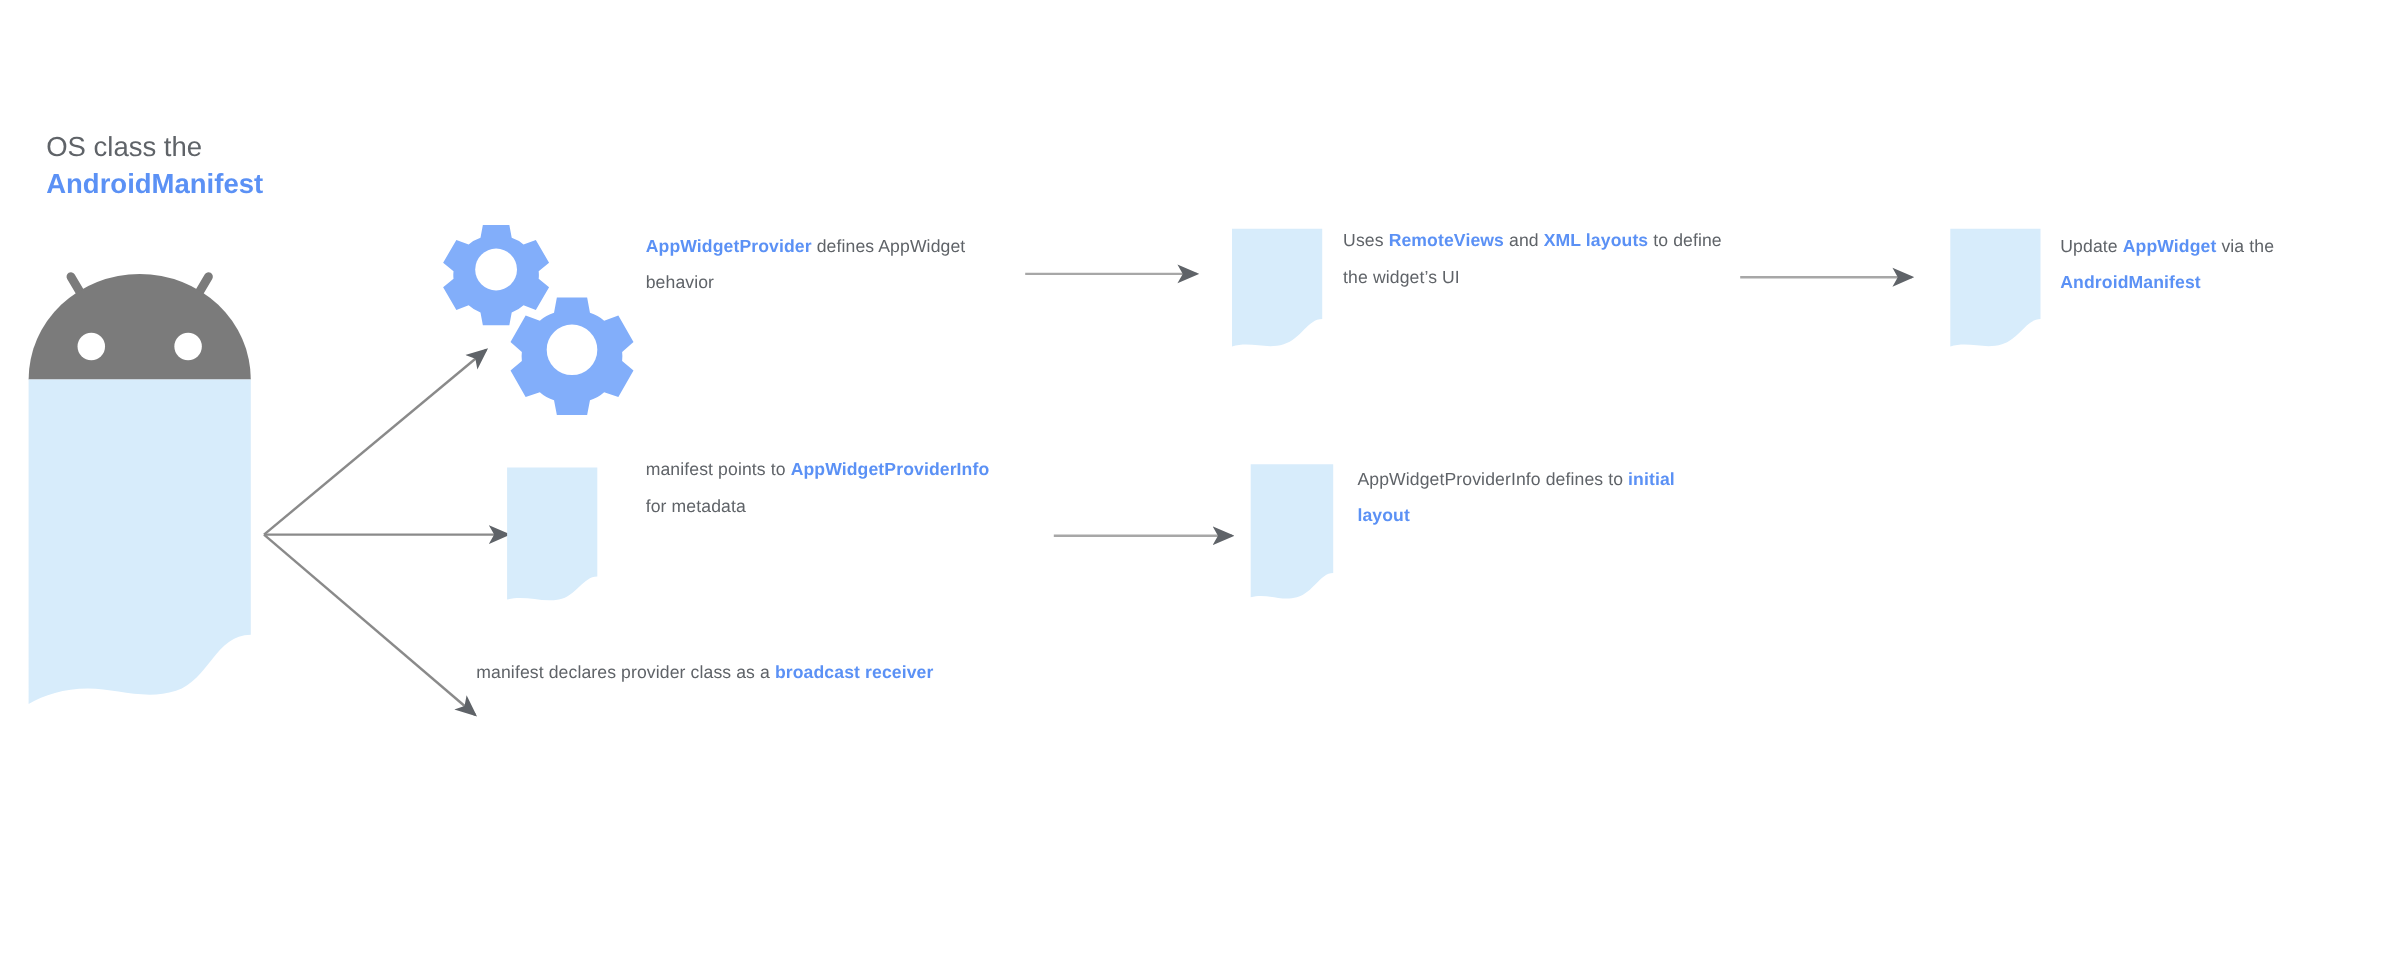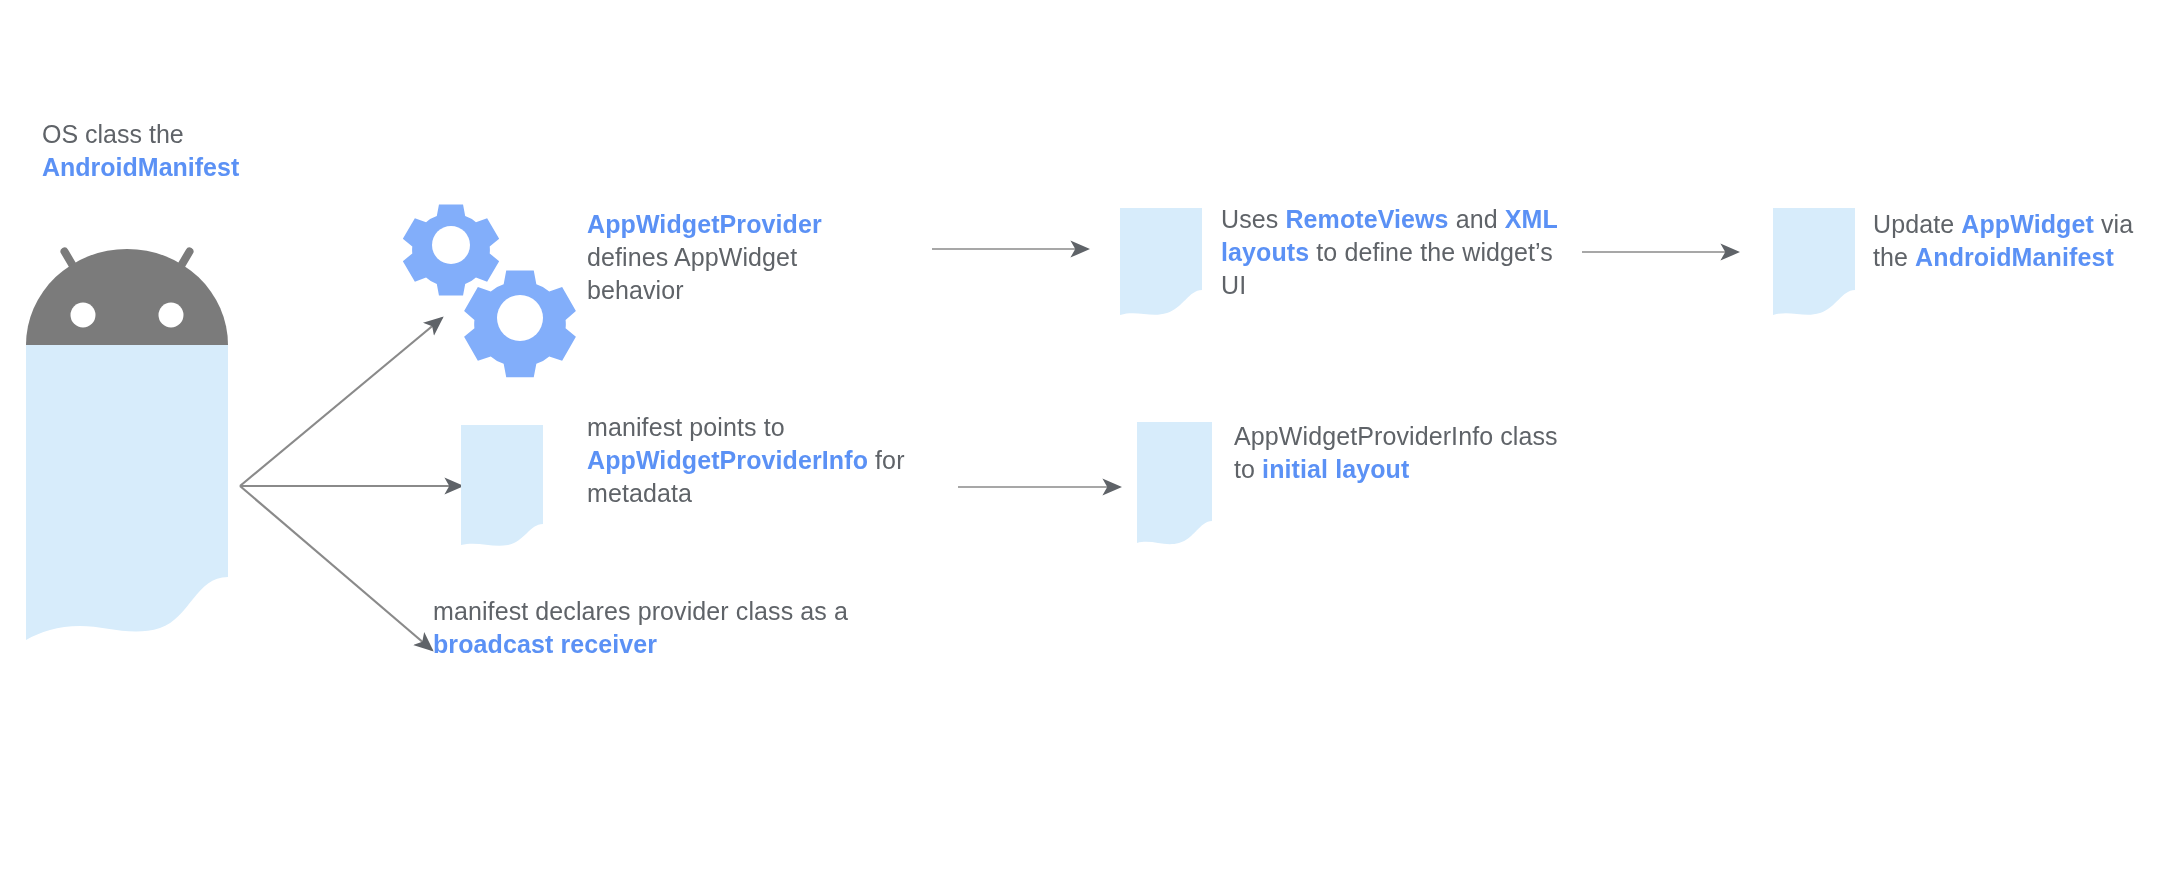--- a/index.html
+++ b/index.html
@@ -16,21 +16,21 @@
     position: relative;
     width: 2166px;
     height: 872px;
     background: #ffffff;
     overflow: hidden;
   }
   
   .txt {
     position: absolute;
     color: #5f6368;
-    font-size: 25px;
+    font-size: 16px;
     line-height: 33px;
     font-weight: 400;
     letter-spacing: 0.1px;
     white-space: normal;
   }
   .txt b,
   .txt .hl {
     color: #5b91f5;
     font-weight: 700;
   }
@@ -166,20 +166,20 @@
 
   <div class="txt" style="left:433px; top:595px; width:470px;">
     <span>manifest declares provider class as a </span><b>broadcast receiver</b>
   </div>
 
   <div class="txt" style="left:1221px; top:203px; width:350px;">
     <span>Uses </span><b>RemoteViews</b><span> and </span><b>XML layouts</b><span> to define the widget’s UI</span>
   </div>
 
   <div class="txt" style="left:1234px; top:420px; width:330px;">
-    <span>AppWidgetProviderInfo class to </span><b>initial layout</b>
+    <span>AppWidgetProviderInfo defines to </span><b>initial layout</b>
   </div>
 
   <div class="txt" style="left:1873px; top:208px; width:300px;">
     <span>Update </span><b>AppWidget</b><span> via the </span><b>AndroidManifest</b>
   </div>
 
 </div>
 
 </body></html>

